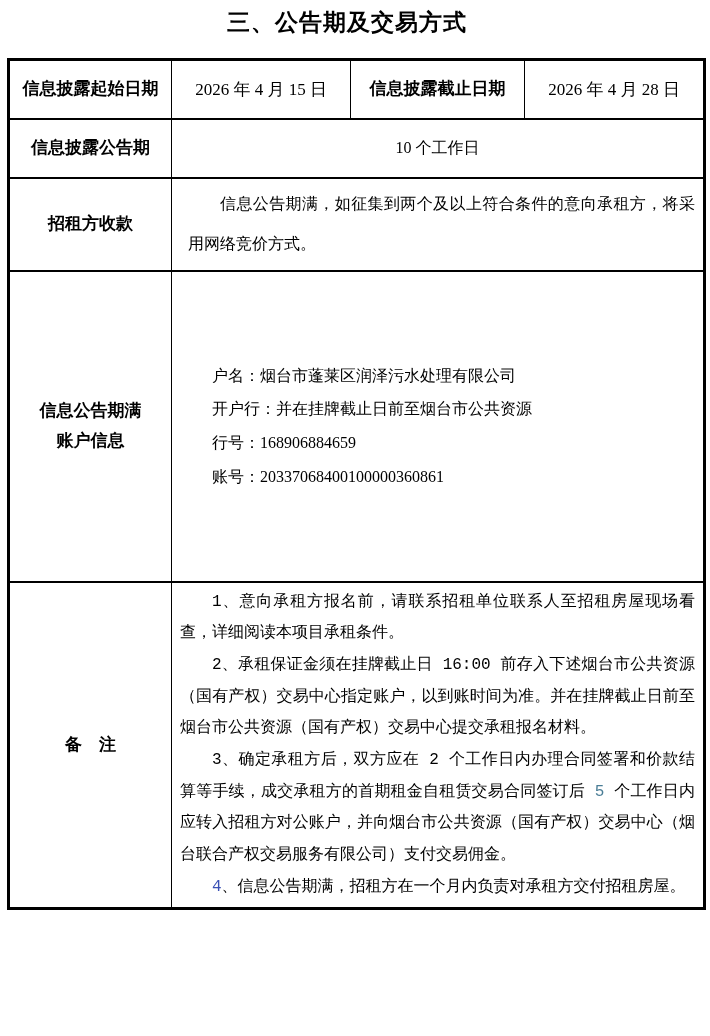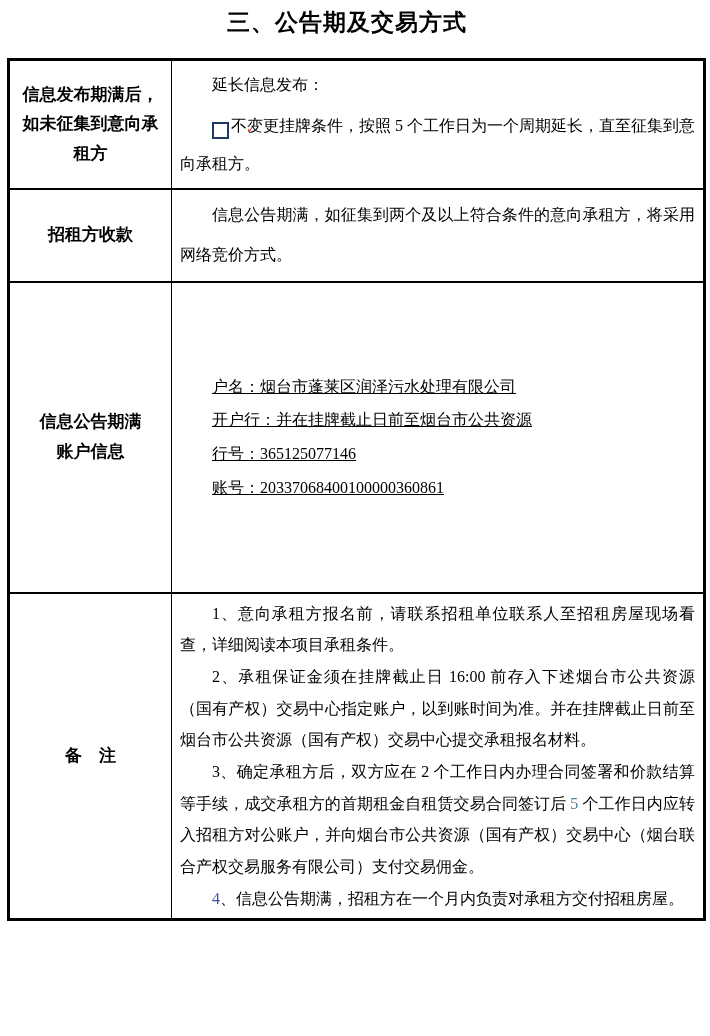--- a/index.html
+++ b/index.html
@@ -34,23 +34,23 @@
     white-space:pre-line; line-height:1.75; padding:0 4px;
   }
   td.val {
     font-size:17px; text-align:center; padding:0 4px;
   }
   td.content { font-size:16px; padding:4px 8px; }
   .para { margin:0; }
   .indent { text-indent:2em; }
   .ext-line { line-height:2.35; }
   .ext-first { margin-bottom:3px; }
-  .trade-text { line-height:2.5; text-align:justify; }
-  .acct-line { line-height:2.1; text-indent:2em;text-decoration:underline; }
-  .remark { line-height:1.98; text-align:justify; text-indent:2em; }
+  .trade-text { line-height:2.5; text-align:justify;margin-left:8px; }
+  .acct-line { line-height:2.1; text-indent:2em; }
+  .remark { line-height:1.98; text-align:justify; text-indent:2em;font-family:Liberation Mono, monospace; }
   .c-teal { color:#4a7d96; }
   .c-blue { color:#3a50b4; }
   .checkbox {
     display:inline-block; width:13px; height:13px;
     border:2px solid #1f3864; background:#fff;
     line-height:11px; text-align:center;
     font-size:12px; font-weight:bold;
     vertical-align:-2px; margin-right:2px;
     color:#d03020;
     font-family:"DejaVu Sans",sans-serif;
@@ -65,47 +65,48 @@
 
   <table class="doc-table">
     <colgroup>
       <col style="width:163px">
       <col style="width:179px">
       <col style="width:174px">
       <col style="width:180px">
     </colgroup>
 
     <tbody>
+        <tr class="r1">
+      <td class="hd">信息披露起始日期</td>
+      <td class="val">2026 年 4 月 15 日</td>
+      <td class="hd">信息披露截止日期</td>
+      <td class="val">2026 年 4 月 28 日</td>
+    </tr>
 
+    <tr class="r2">
+      <td class="hd">信息披露公告期</td>
+      <td class="val" colspan="3" style="font-size:16px">10 个工作日</td>
+    </tr>
 
-    <tr class="r3">
-      <td class="hd">信息发布期满后，
-如未征集到意向承
-租方</td>
-      <td class="content" colspan="3">
-        <p class="para indent ext-line ext-first">延长信息发布：</p>
-        <p class="para indent ext-line"><span class="checkbox"><span>✓</span></span><span>不变更挂牌条件，按照 5 个工作日为一个周期延长，直至征集到意向承租方。</span></p>
-      </td>
-    </tr>
 
     <tr class="r4">
       <td class="hd">招租方收款</td>
       <td class="content" colspan="3">
         <p class="para indent trade-text">信息公告期满，如征集到两个及以上符合条件的意向承租方，将采用网络竞价方式。</p>
       </td>
     </tr>
 
     <tr class="r5">
       <td class="hd">信息公告期满
 账户信息</td>
       <td class="content" colspan="3">
         <div>
               <p class="para acct-line">户名：烟台市蓬莱区润泽污水处理有限公司</p>
               <p class="para acct-line">开户行：并在挂牌截止日前至烟台市公共资源</p>
-              <p class="para acct-line">行号：365125077146</p>
+              <p class="para acct-line">行号：168906884659</p>
               <p class="para acct-line">账号：20337068400100000360861</p>
             </div>
       </td>
     </tr>
 
     <tr class="r6">
       <td class="hd">备　注</td>
       <td class="content" colspan="3">
         <div>
               <p class="para remark"><span>1、意向承租方报名前，请联系招租单位联系人至招租房屋现场看查，详细阅读本项目承租条件。</span></p>

